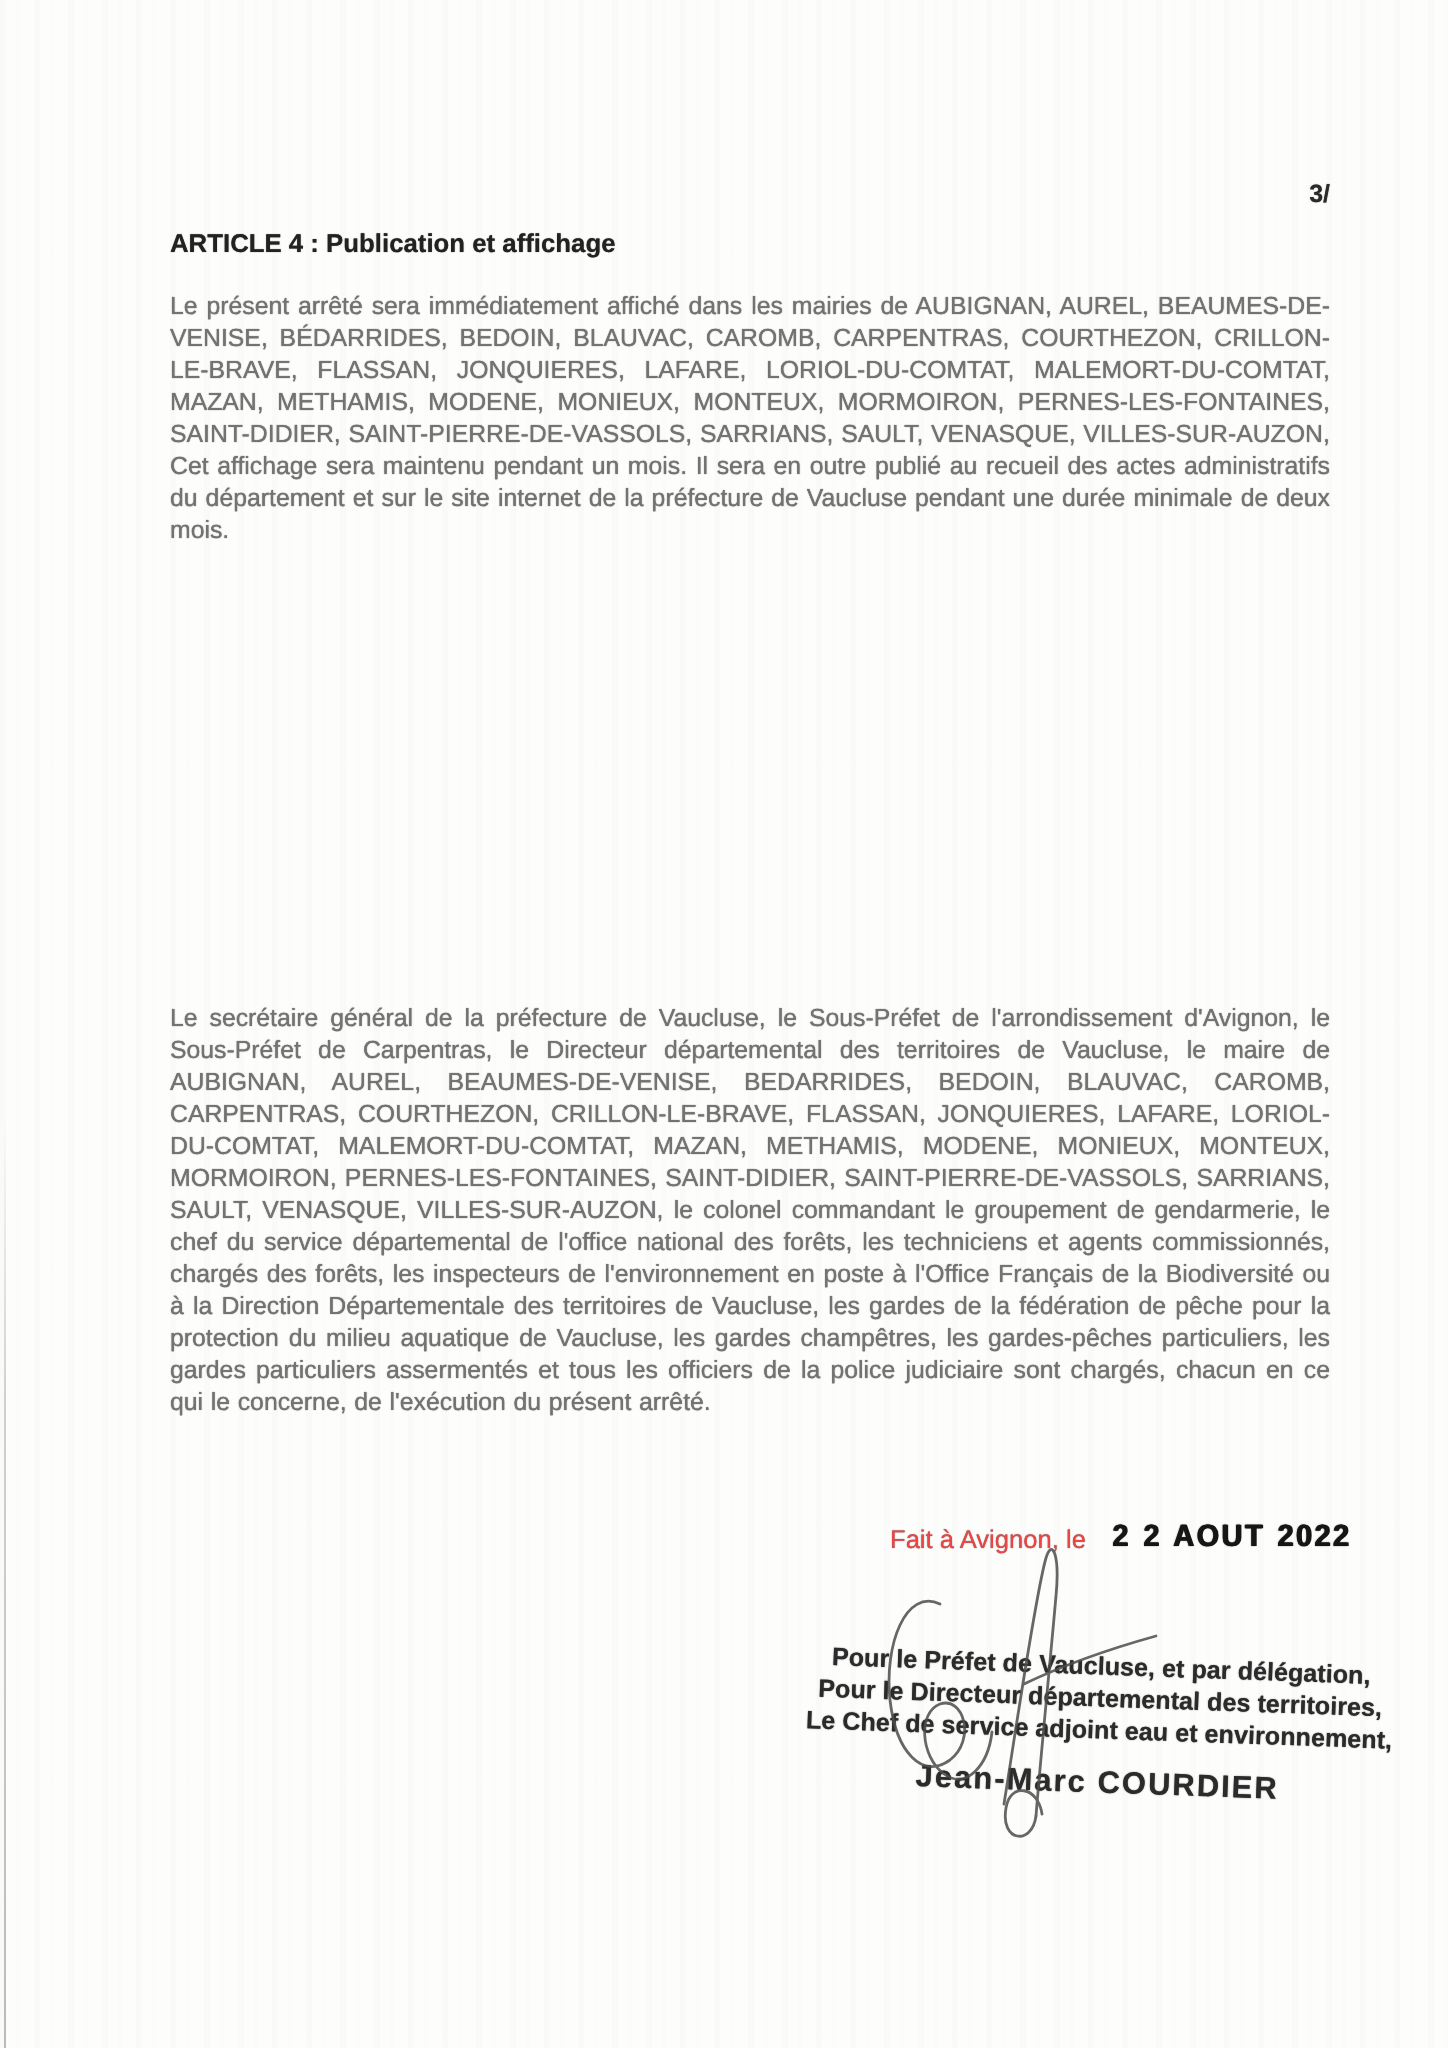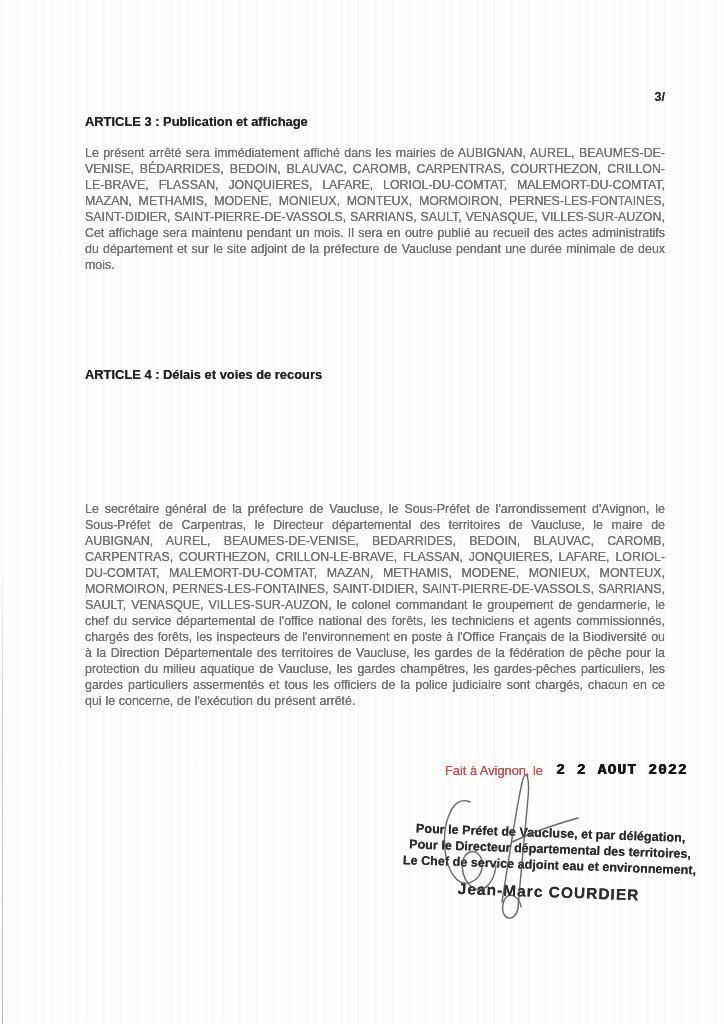--- a/index.html
+++ b/index.html
@@ -51,21 +51,21 @@
   }
   p.gap{margin-top:13px;}
   .closing{
     position:absolute;top:761px;left:445px;white-space:nowrap;
   }
   .closing .fait{
     font-size:12.8px;color:#ef4444;text-shadow:0 0 .55px rgba(20,20,20,.72);
   }
   .closing .stamp{
     display:inline-block;margin-left:13px;position:relative;top:-1px;
-    font-family:Liberation Mono, monospace;
+    font-family:Liberation Sans, sans-serif;
     font-size:14.5px;font-weight:700;letter-spacing:1.2px;word-spacing:1px;
     color:#161616;transform:scaleY(1.06);
     text-shadow:.6px 0 0 currentColor, 0 0 .6px rgba(0,0,0,.8);
   }
   .sig-block{
     position:absolute;top:820px;left:400px;width:302px;
     transform:rotate(2deg);transform-origin:left top;
     text-align:center;
   }
   .sig-block .line{
@@ -87,27 +87,26 @@
 </head>
 <body>
 
 <div class="page">
   <div class="scan-noise"></div>
   <div class="scan-edge"></div>
 
   <div class="page-number">3/</div>
 
   <section class="art3">
-    <h3>ARTICLE 3 : Publication et affichage</h3>
+    <h3>ARTICLE 4 : Publication et affichage</h3>
     <p>Le présent arrêté sera immédiatement affiché dans les mairies de AUBIGNAN, AUREL, BEAUMES-DE-VENISE, BÉDARRIDES, BEDOIN, BLAUVAC, CAROMB, CARPENTRAS, COURTHEZON, CRILLON-LE-BRAVE, FLASSAN, JONQUIERES, LAFARE, LORIOL-DU-COMTAT, MALEMORT-DU-COMTAT, MAZAN, METHAMIS, MODENE, MONIEUX, MONTEUX, MORMOIRON, PERNES-LES-FONTAINES, SAINT-DIDIER, SAINT-PIERRE-DE-VASSOLS, SARRIANS, SAULT, VENASQUE, VILLES-SUR-AUZON,</p>
-    <p>Cet affichage sera maintenu pendant un mois. Il sera en outre publié au recueil des actes administratifs du département et sur le site adjoint de la préfecture de Vaucluse pendant une durée minimale de deux mois.</p>
+    <p>Cet affichage sera maintenu pendant un mois. Il sera en outre publié au recueil des actes administratifs du département et sur le site internet de la préfecture de Vaucluse pendant une durée minimale de deux mois.</p>
   </section>
 
   <section class="art4">
-    <h3>ARTICLE 4 : Délais et voies de recours</h3>
   </section>
 
   <section class="art5">
     <p>Le secrétaire général de la préfecture de Vaucluse, le Sous-Préfet de l'arrondissement d'Avignon, le Sous-Préfet de Carpentras, le Directeur départemental des territoires de Vaucluse, le maire de AUBIGNAN, AUREL, BEAUMES-DE-VENISE, BEDARRIDES, BEDOIN, BLAUVAC, CAROMB, CARPENTRAS, COURTHEZON, CRILLON-LE-BRAVE, FLASSAN, JONQUIERES, LAFARE, LORIOL-DU-COMTAT, MALEMORT-DU-COMTAT, MAZAN, METHAMIS, MODENE, MONIEUX, MONTEUX, MORMOIRON, PERNES-LES-FONTAINES, SAINT-DIDIER, SAINT-PIERRE-DE-VASSOLS, SARRIANS, SAULT, VENASQUE, VILLES-SUR-AUZON, le colonel commandant le groupement de gendarmerie, le chef du service départemental de l'office national des forêts, les techniciens et agents commissionnés, chargés des forêts, les inspecteurs de l'environnement en poste à l'Office Français de la Biodiversité ou à la Direction Départementale des territoires de Vaucluse, les gardes de la fédération de pêche pour la protection du milieu aquatique de Vaucluse, les gardes champêtres, les gardes-pêches particuliers, les gardes particuliers assermentés et tous les officiers de la police judiciaire sont chargés, chacun en ce qui le concerne, de l'exécution du présent arrêté.</p>
   </section>
 
   <div class="closing">
     <span class="fait">Fait à Avignon, le</span><span class="stamp">2 2 AOUT 2022</span>
   </div>
 

